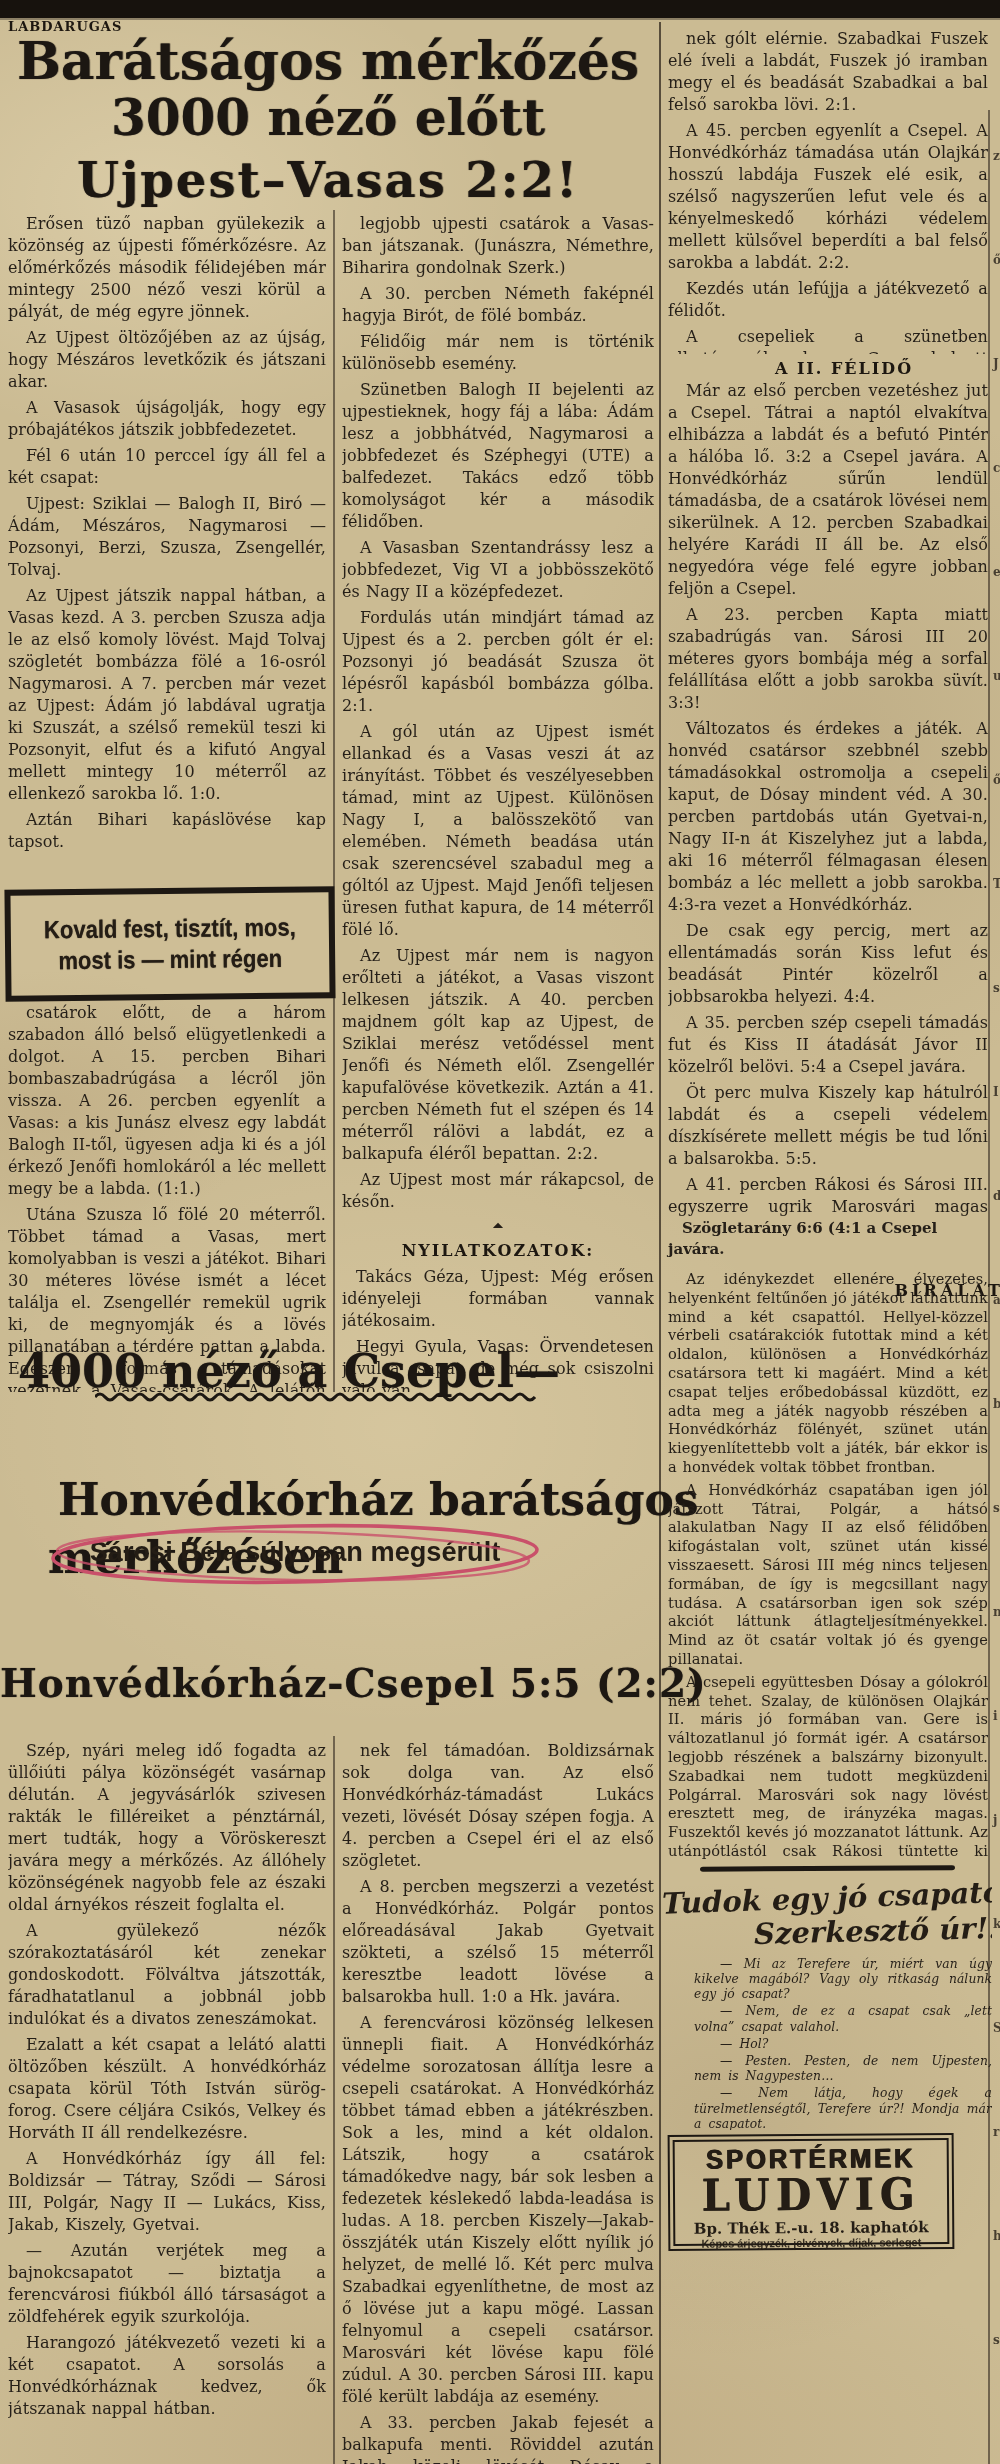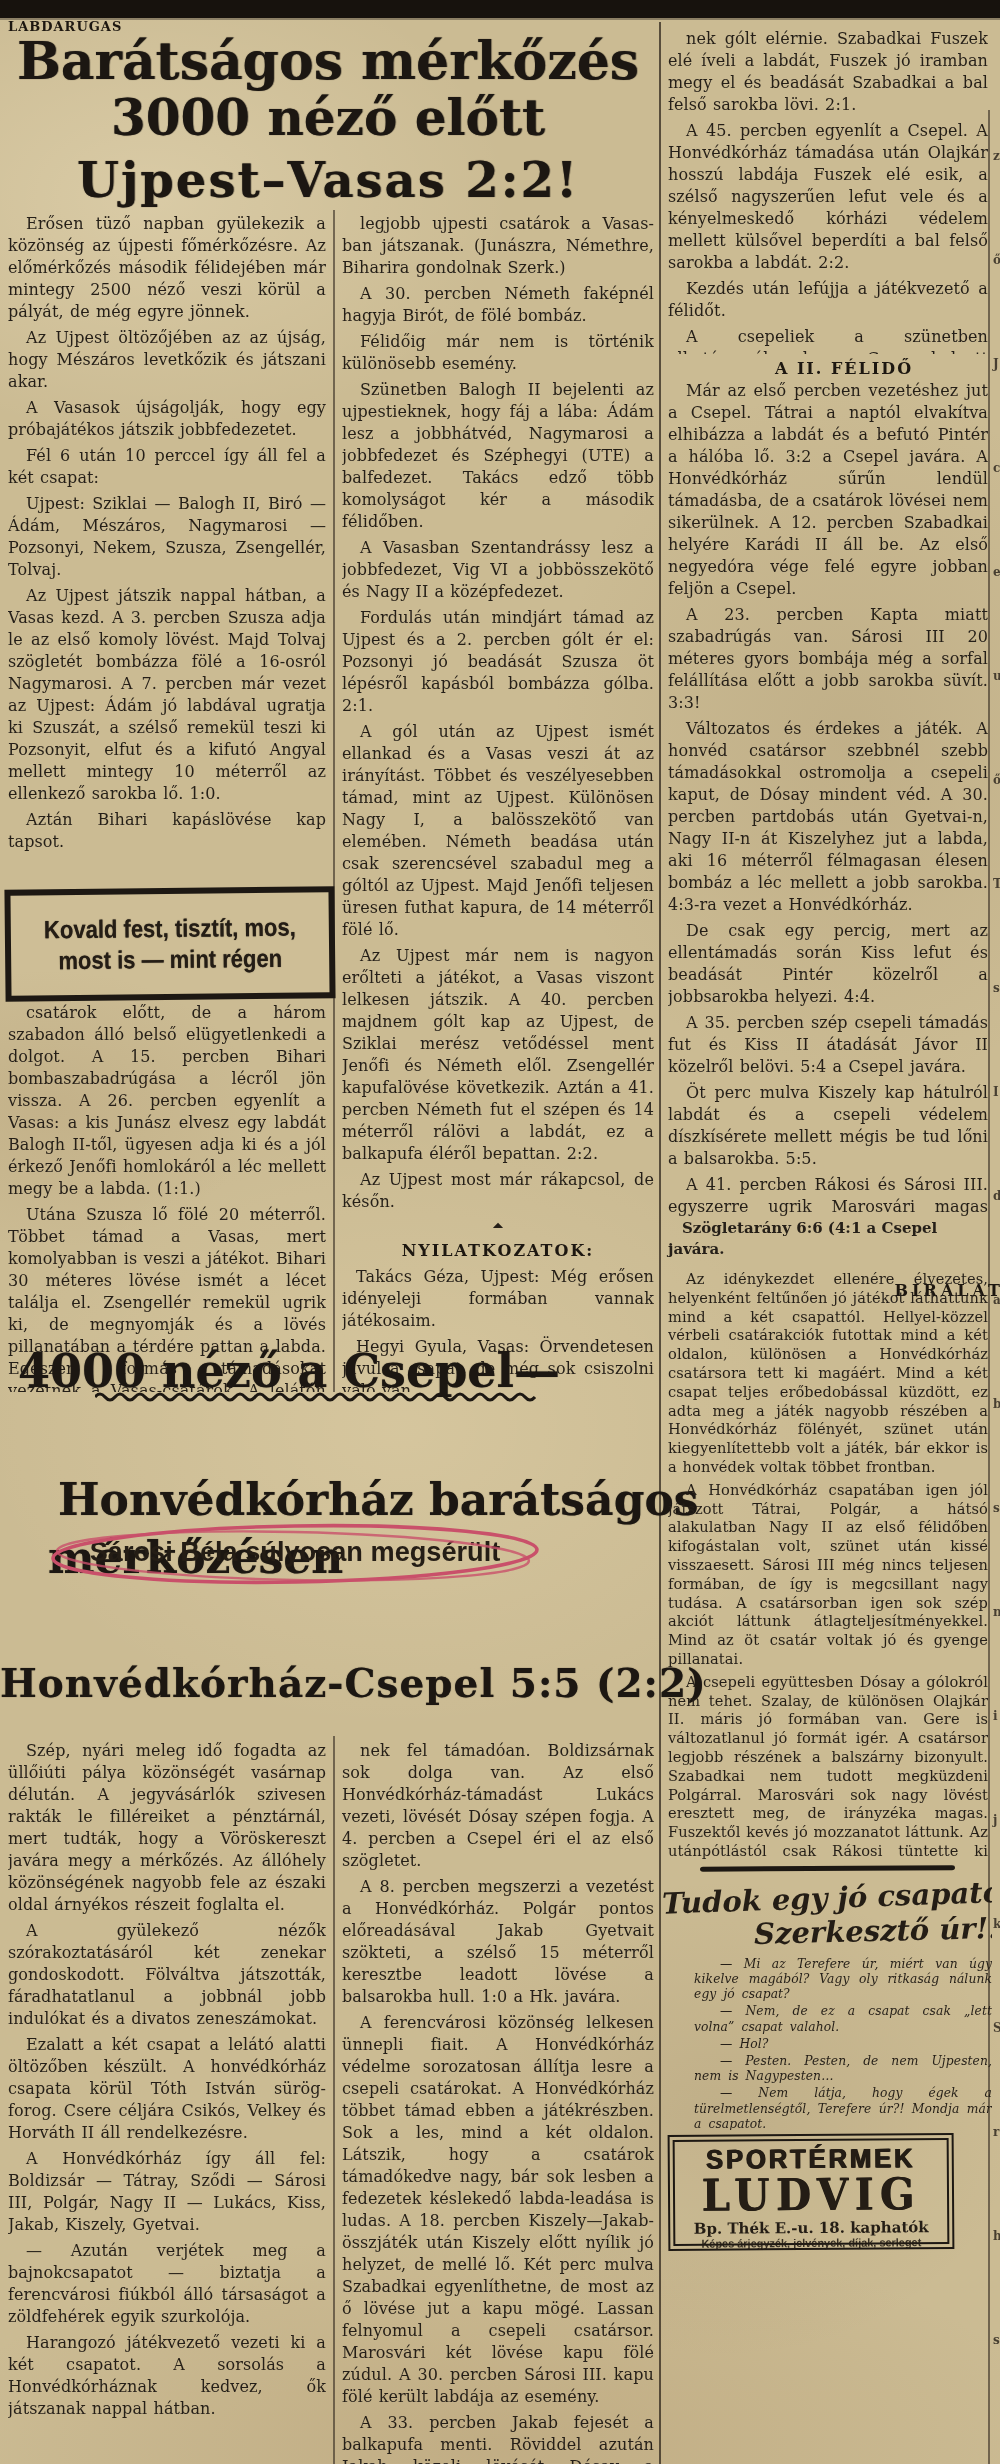--- a/index.html
+++ b/index.html
@@ -89,21 +89,21 @@
 <div class="abs rule-v thin" style="left:333px;top:210px;height:1182px;"></div>
 <div class="abs rule-v" style="left:659px;top:22px;height:2442px;"></div>
 <div class="abs rule-v thin" style="left:333px;top:1736px;height:728px;"></div>
 <div class="abs rule-v thin" style="left:988px;top:110px;height:2354px;"></div>
 
 <div class="abs col" style="left:8px;top:213px;width:318px;height:672px;">
     <p class="para">Erősen tüző napban gyülekezik a közönség az újpesti főmérkőzésre. Az előmérkőzés második félidejében már mintegy 2500 néző veszi körül a pályát, de még egyre jönnek.</p>
     <p class="para">Az Ujpest öltözőjében az az újság, hogy Mészáros levetkőzik és játszani akar.</p>
     <p class="para">A Vasasok újságolják, hogy egy próbajátékos játszik jobbfedezetet.</p>
     <p class="para">Fél 6 után 10 perccel így áll fel a két csapat:</p>
-    <p class="para">Ujpest: Sziklai — Balogh II, Biró — Ádám, Mészáros, Nagymarosi — Pozsonyi, Nekem, Szusza, Zsengellér, Tolvaj.</p>
+    <p class="para">Ujpest: Sziklai — Balogh II, Biró — Ádám, Mészáros, Nagymarosi — Pozsonyi, Berzi, Szusza, Zsengellér, Tolvaj.</p>
     <p class="para">Az Ujpest játszik nappal hátban, a Vasas kezd. A 3. percben Szusza adja le az első komoly lövést. Majd Tolvaj szögletét bombázza fölé a 16-osról Nagymarosi. A 7. percben már vezet az Ujpest: Ádám jó labdával ugratja ki Szuszát, a szélső remekül teszi ki Pozsonyit, elfut és a kifutó Angyal mellett mintegy 10 méterről az ellenkező sarokba lő. 1:0.</p>
     <p class="para">Aztán Bihari kapáslövése kap tapsot.</p>
   </div>
 
 <div class="abs kovald">
   <span>Kovald fest, tisztít, mos,</span>
   <span>most is — mint régen</span>
 </div>
 
 <div class="abs col" style="left:8px;top:1002px;width:318px;height:390px;">

